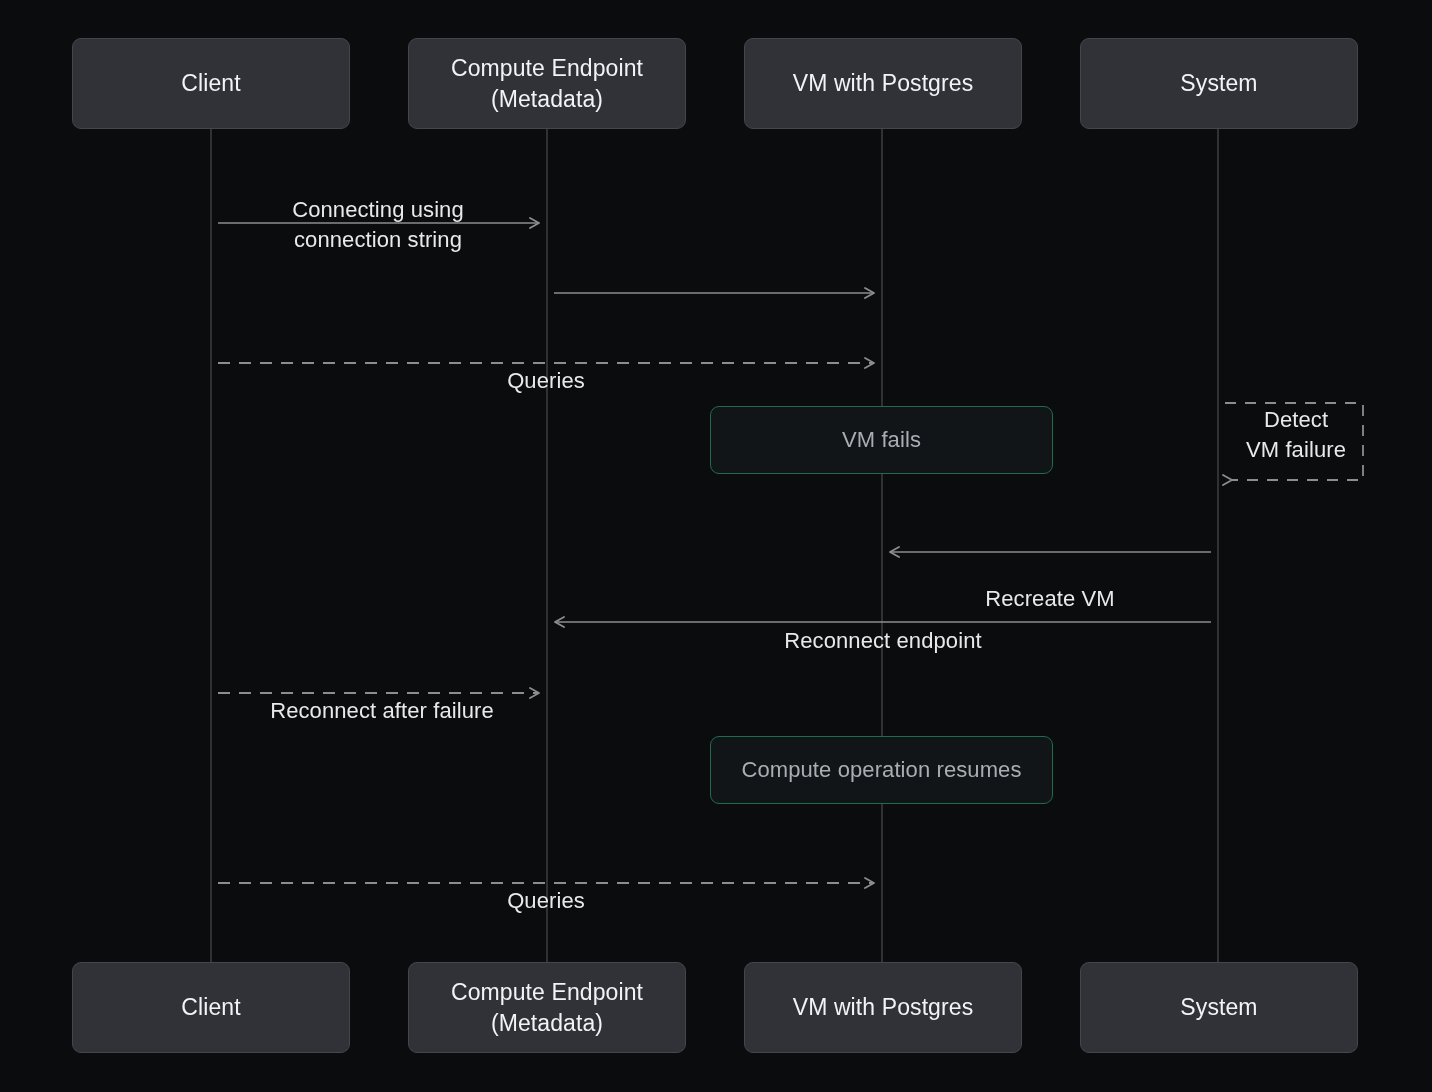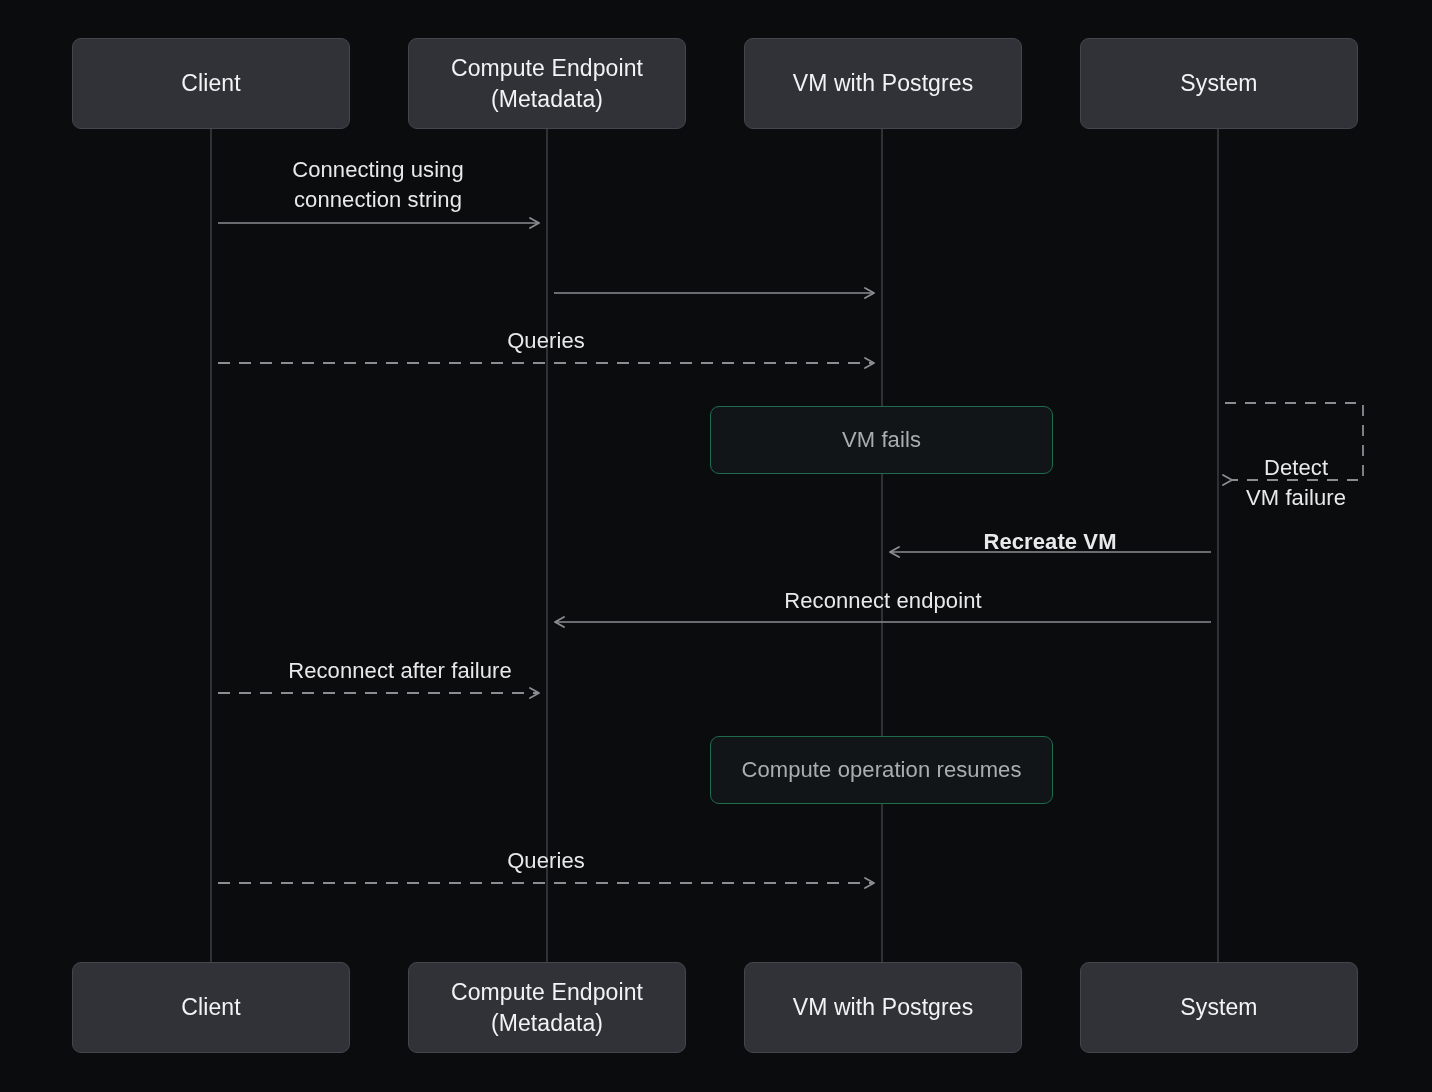--- a/index.html
+++ b/index.html
@@ -57,20 +57,21 @@
   }
   .msg-label {
     position: absolute;
     color: #e7e9eb;
     font-size: 22px;
     line-height: 30px;
     text-align: center;
     white-space: pre-line;
     transform: translateX(-50%);
     letter-spacing: 0.1px;
+    margin-top: 40px;
   }
   .selfloop-label {
     position: absolute;
     color: #e7e9eb;
     font-size: 22px;
     line-height: 30px;
     text-align: center;
     white-space: pre-line;
     letter-spacing: 0.1px;
   }
@@ -144,29 +145,29 @@
   <div class="actor-box" style="left:744px; top:38px; width:278px; height:91px;">VM with Postgres</div>
 
   <div class="actor-box" style="left:1080px; top:38px; width:278px; height:91px;">System</div>
 
   <div class="msg-label" style="left:378px; top:155px; width:330px;">Connecting using
 connection string</div>
 
 
   <div class="msg-label" style="left:546px; top:326px; width:330px;">Queries</div>
 
-  <div class="msg-label" style="left:1050px; top:527px; width:330px;font-weight:bold;">Recreate VM</div>
+  <div class="msg-label" style="left:1050px; top:544px; width:330px;">Recreate VM</div>
 
   <div class="msg-label" style="left:883px; top:586px; width:430px;">Reconnect endpoint</div>
 
-  <div class="msg-label" style="left:400px; top:656px; width:400px;">Reconnect after failure</div>
+  <div class="msg-label" style="left:382px; top:656px; width:400px;">Reconnect after failure</div>
 
   <div class="msg-label" style="left:546px; top:846px; width:330px;">Queries</div>
 
-  <div class="selfloop-label" style="left:1232px; top:405px; width:128px;margin-top:48px;">Detect
+  <div class="selfloop-label" style="left:1232px; top:405px; width:128px;">Detect
 VM failure</div>
 
   <div class="note-box" style="left:710px; top:406px; width:343px; height:68px;">VM fails</div>
 
   <div class="note-box" style="left:710px; top:736px; width:343px; height:68px;">Compute operation resumes</div>
 
   <div class="actor-box" style="left:72px; top:962px; width:278px; height:91px;">Client</div>
 
   <div class="actor-box" style="left:408px; top:962px; width:278px; height:91px;">Compute Endpoint
 (Metadata)</div>

